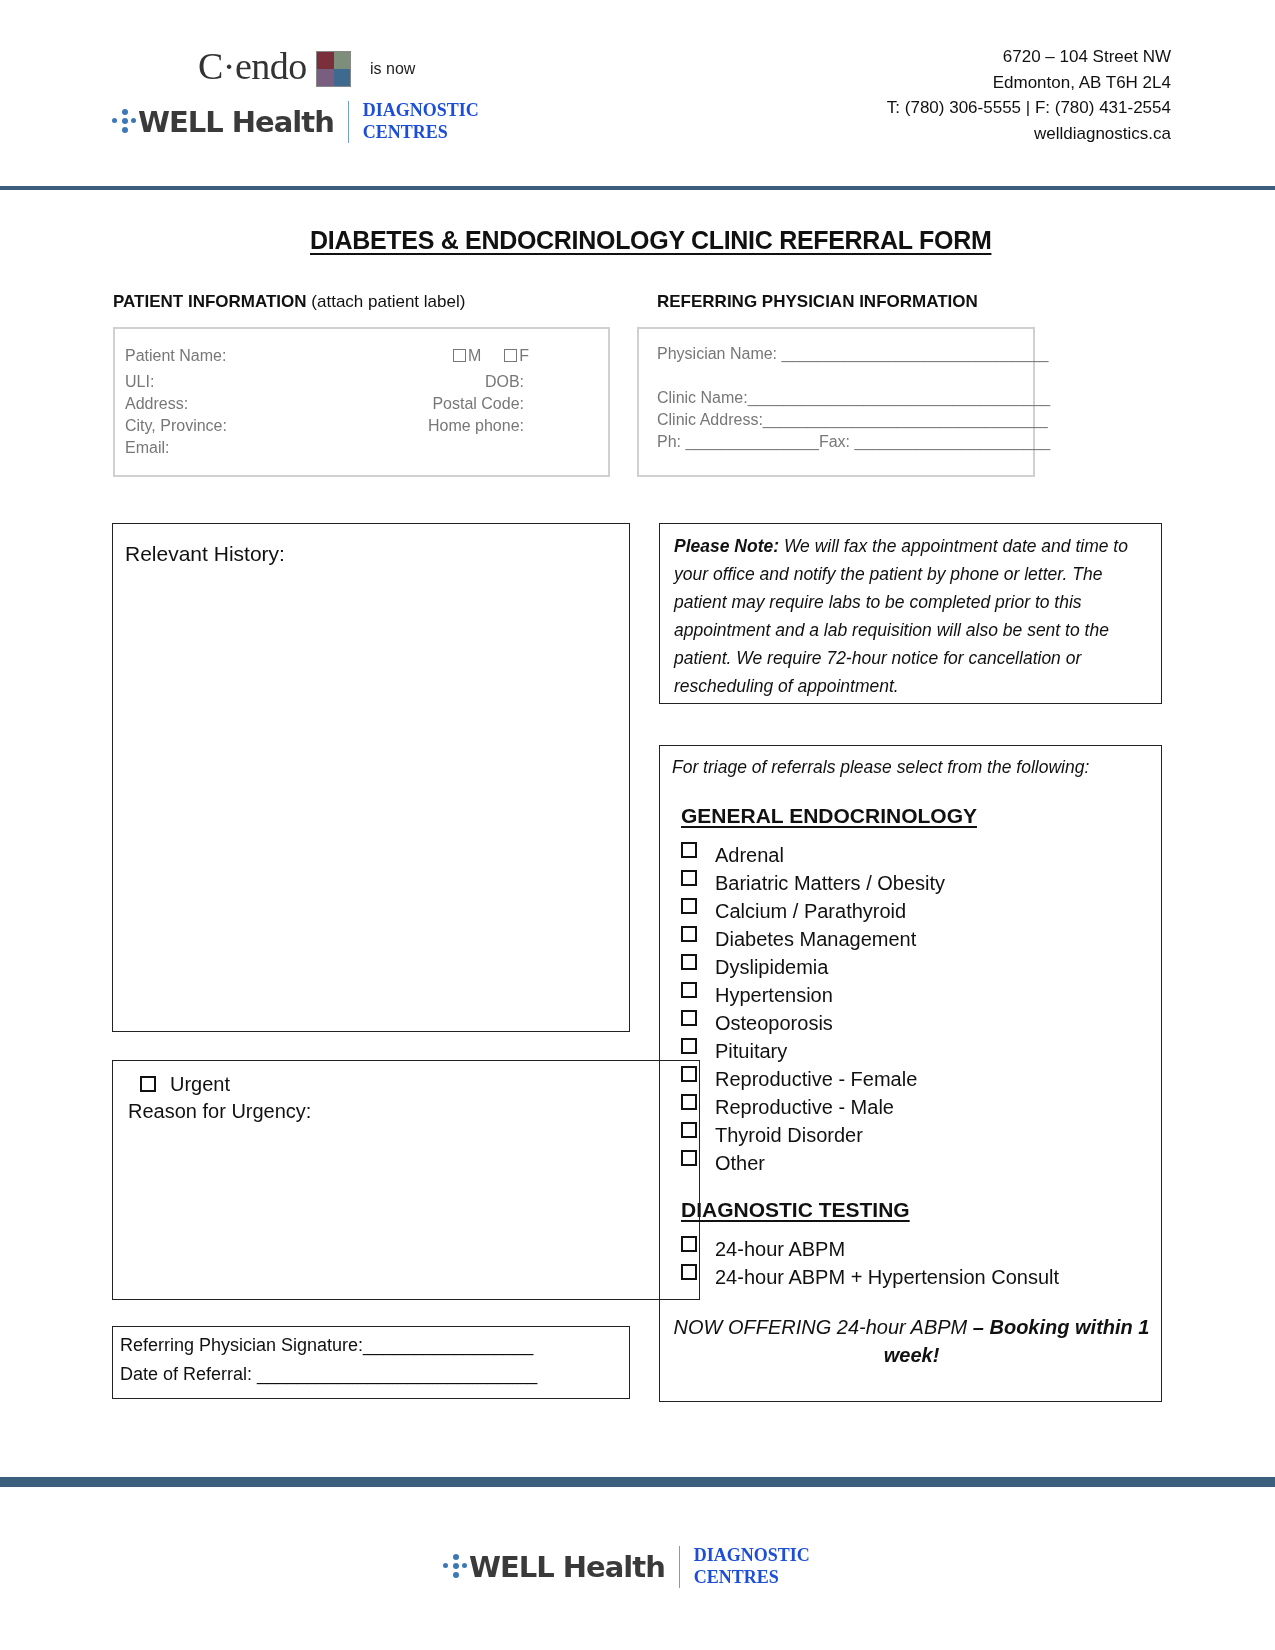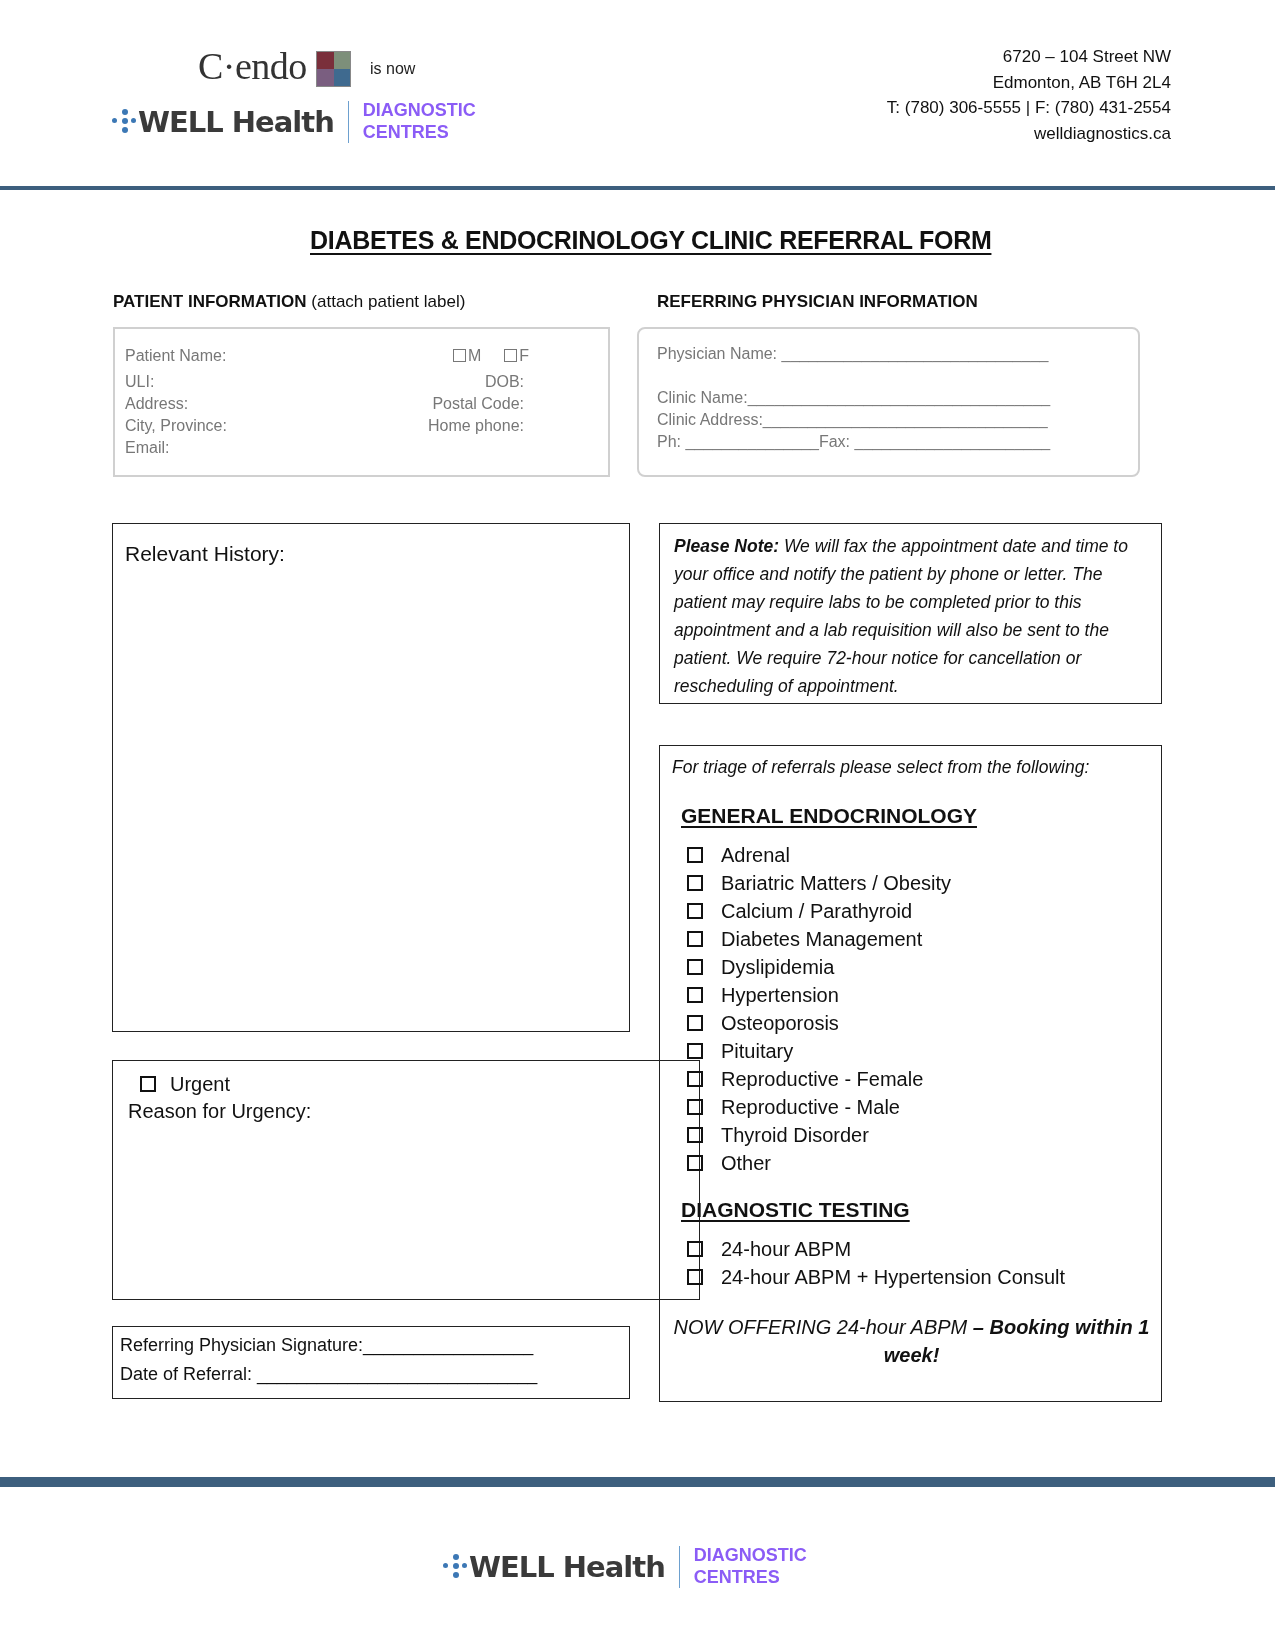--- a/index.html
+++ b/index.html
@@ -15,42 +15,42 @@
   .cendo-mark .q2 { background: #7d8f7a; }
   .cendo-mark .q3 { background: #7a5e80; }
   .cendo-mark .q4 { background: #3f6a8f; }
   .is-now { left: 370px; top: 60px; font-size: 16px; color: #222; }
 
   .well-logo { display: flex; align-items: center; }
   .well-dots { position: relative; width: 26px; height: 26px; }
   .well-dots i { position: absolute; width: 6px; height: 6px; border-radius: 50%; background: #3c78b5; }
   .well-word { font-family: "DejaVu Sans", sans-serif; font-weight: bold; color: #3a3a3a; letter-spacing: -1px; }
   .well-div { width: 1px; background: #6da0cf; margin: 0 14px; }
-  .well-diag { font-family: Liberation Sans, sans-serif; font-weight: bold; color: #8b5cf6; line-height: 1.2; }
+  .well-diag { font-family: Liberation Serif, serif; font-weight: bold; color: #1d4ed8; line-height: 1.2; }
 
   .logo-top { left: 112px; top: 100px; }
   .logo-top .well-word { font-size: 29px; }
   .logo-top .well-div { height: 42px; }
   .logo-top .well-diag { font-size: 18px; }
 
   .address { right: 104px; top: 44px; text-align: right; font-size: 17px; line-height: 25.5px; color: #111; }
 
   .bar-top { left: 0; top: 186px; width: 1275px; height: 4px; background: #3d5f7e; }
   .bar-bottom { left: 0; top: 1477px; width: 1275px; height: 10px; background: #3d5f7e; }
 
   .title { left: 310px; top: 226px; font-size: 25px; font-weight: bold; text-decoration: underline; text-underline-offset: 4px; letter-spacing: -0.3px; }
 
   .sec-head { font-size: 17px; }
   .sec-head b { font-weight: bold; }
   .pat-head { left: 113px; top: 292px; }
   .phys-head { left: 657px; top: 292px; font-weight: bold; font-size: 17px; }
 
   .grey-box { border: 2px solid #d0d0d0; padding-left: 12px; }
   .pat-box { left: 113px; top: 327px; width: 497px; height: 150px; }
-  .phys-box { left: 637px; top: 327px; width: 503px; height: 150px; border-radius: 8px; }
+  .phys-box { left: 637px; top: 327px; width: 398px; height: 150px; }
 
   .g { color: #777; font-size: 16px; line-height: 22px; position: absolute; }
   .chk { display: inline-block; width: 13px; height: 13px; border: 1px solid #777; vertical-align: -1px; margin-right: 2px; }
 
   .blk-box { border: 1.5px solid #222; }
   .history-box { left: 112px; top: 523px; width: 518px; height: 509px; }
   .history-label { left: 12px; top: 18px; font-size: 21px; color: #111; }
 
   .urg-box { left: 112px; top: 1060px; width: 588px; height: 240px; }
   .urg-chk { left: 27px; top: 12px; font-size: 20px; }
@@ -59,21 +59,21 @@
 
   .sig-box { left: 112px; top: 1326px; width: 518px; height: 73px; }
   .sig-line { position: absolute; left: 7px; font-size: 18px; }
 
   .note-box { left: 659px; top: 523px; width: 503px; height: 181px; padding: 8px 14px; font-size: 17.5px; font-style: italic; line-height: 28px; }
   .note-box b { font-weight: bold; }
 
   .triage-box { left: 659px; top: 745px; width: 503px; height: 657px; }
   .triage-intro { left: 12px; top: 11px; font-size: 17.5px; font-style: italic; }
   .sec-title { position: absolute; left: 21px; font-size: 21px; font-weight: bold; text-decoration: underline; text-underline-offset: 3px; }
-  .item { position: absolute; left: 27px; font-size: 20px; line-height: 26px; display: flex; align-items: center; }
+  .item { position: absolute; left: 21px; font-size: 20px; line-height: 26px; display: flex; }
   .item .box-chk { margin-right: 18px; }
   .promo { position: absolute; left: 10px; width: 483px; text-align: center; font-size: 20px; font-style: italic; line-height: 28px; }
   .promo b { font-weight: bold; }
 
   .logo-bottom { left: 443px; top: 1545px; }
   .logo-bottom .well-word { font-size: 29px; }
   .logo-bottom .well-div { height: 42px; }
   .logo-bottom .well-diag { font-size: 18px; }
 </style>
 </head>

